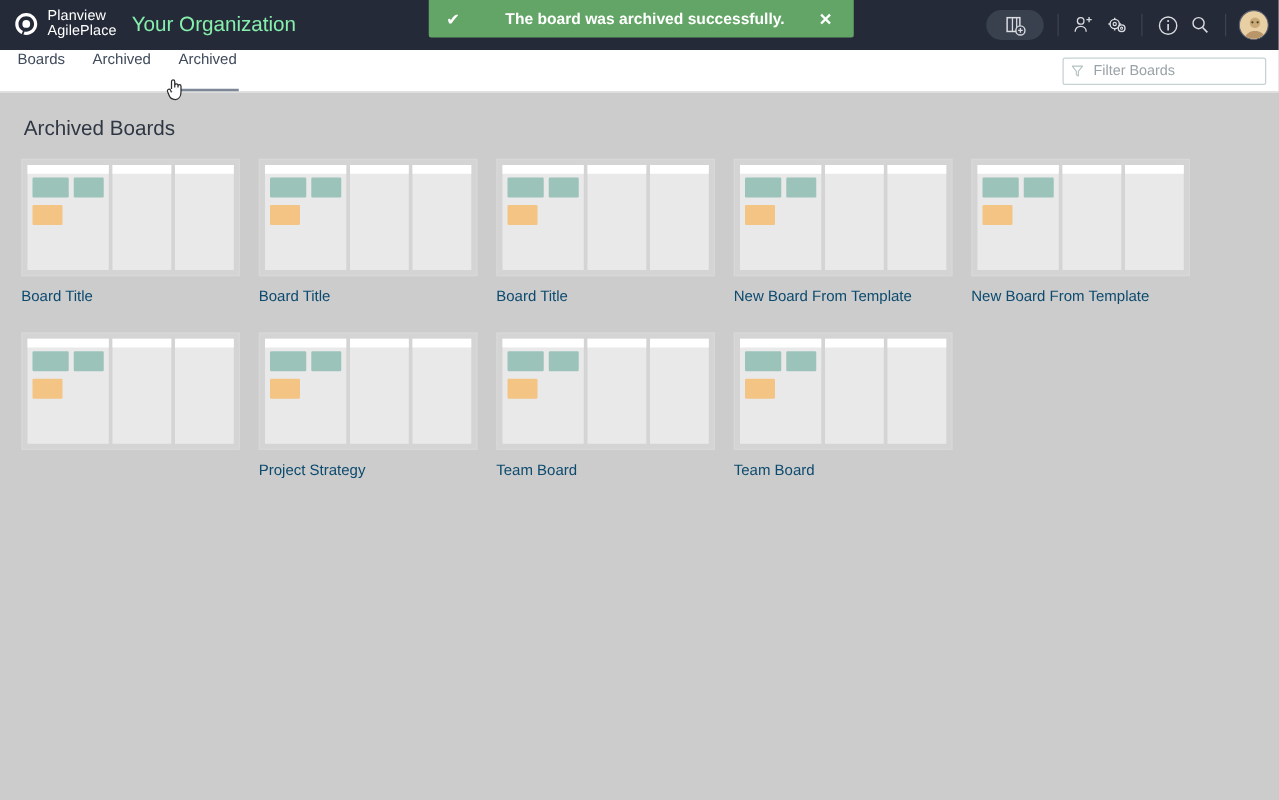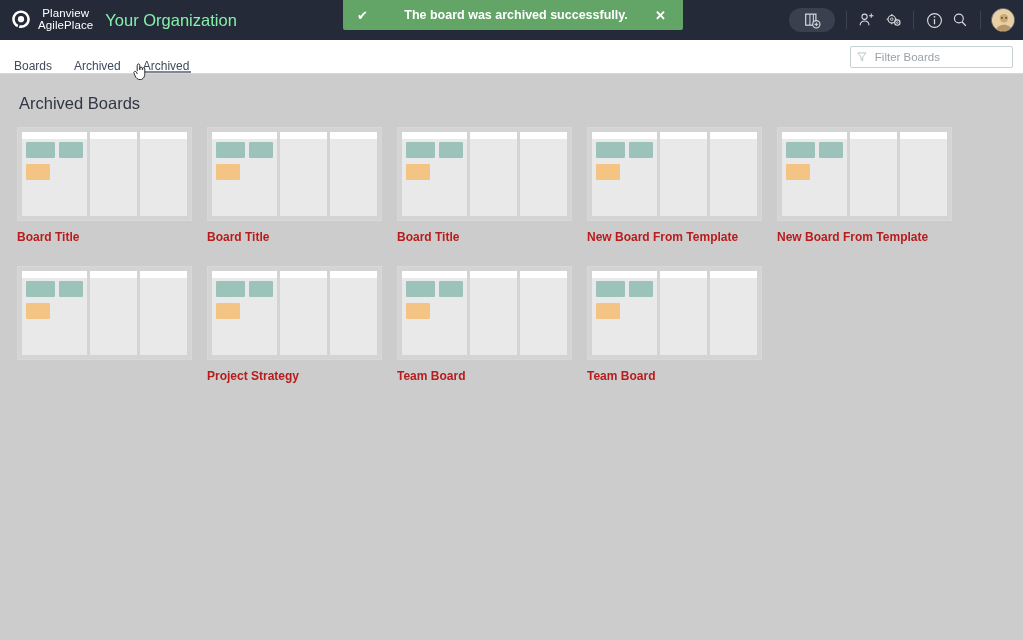--- a/index.html
+++ b/index.html
@@ -32,21 +32,21 @@
     display: block;
   }
   .logo-words {
     display: flex;
     flex-direction: column;
     line-height: 1.02;
     color: #ffffff;
     font-size: 11.5px;
     letter-spacing: .1px;
   }
-  .logo-words span { display: block; white-space: nowrap; text-align: center; }
+  .logo-words span { display: block; white-space: nowrap; }
   .org-title {
     color: #86efac;
     font-size: 16.5px;
     margin-left: 12px;
     white-space: nowrap;
     font-weight: 400;
   }
 
   
   .toast {
@@ -137,21 +137,21 @@
     padding: 0 10px 0 14px;
     position: relative;
   }
   .nav-tabs { display: flex; align-items: center; height: 100%; }
   .nav-tab {
     font-size: 12px;
     color: #3f4a5a;
     padding: 0 11px;
     height: 100%;
     display: flex;
-    align-items: flex-end;
+    align-items: flex-start;
     cursor: pointer;
     position: relative;
   }
   .nav-tab:first-child { padding-left: 0; }
   .nav-tab.active::after {
     content: "";
     position: absolute;
     left: 9px; right: 9px;
     bottom: 0;
     height: 2px;
@@ -250,22 +250,22 @@
     border-radius: 1px;
   }
   .mini-card.teal { background: #9cc3ba; }
   .mini-card.orange { background: #f4c485; }
   .mini-w-wide { width: 29px; }
   .mini-w-narrow { width: 24px; }
   .mini-w-small { width: 24px; }
   .board-name {
     margin-top: 9px;
     font-size: 12px;
-    font-weight: bold;
-    color: #b91c1c;
+    font-weight: normal;
+    color: #0c4a6e;
     white-space: nowrap;
   }
 </style>
 </head>
 <body>
 
 <div class="header">
 
   <div class="logo-block">
     <svg class="logo-mark" viewBox="0 0 24 24">

